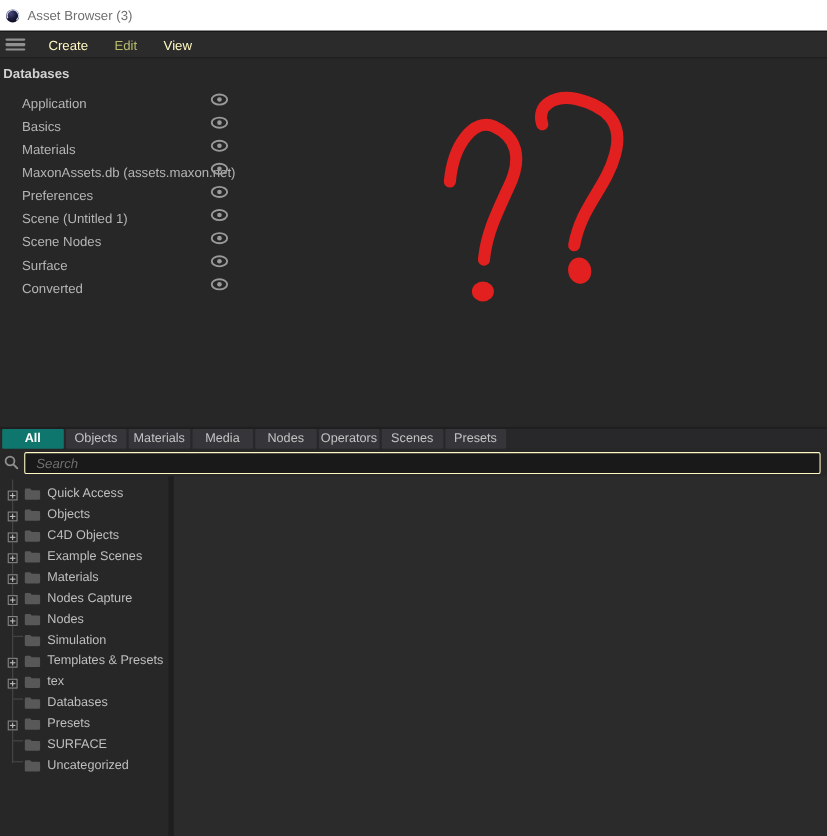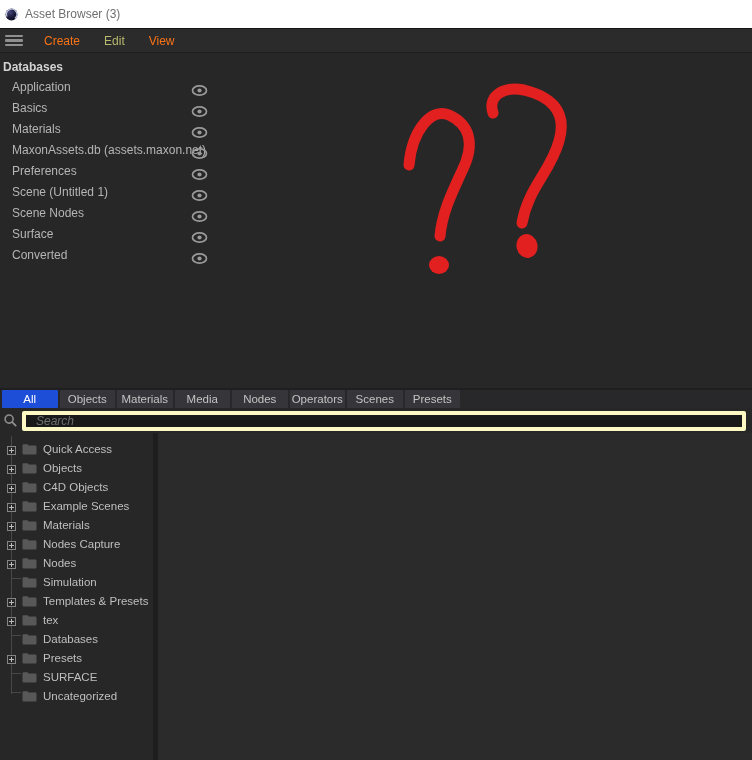--- a/index.html
+++ b/index.html
@@ -19,58 +19,58 @@
   .titlebar .title { margin-left:7px; font-size:12px; color:#6f6f6f; }
 
   
   .menubar {
     height:24px; background:#2b2b2b; border-top:1px solid #161616;
     display:flex; align-items:center;
   }
   .hamburger { width:18px; height:12px; margin:0 9px 0 5px;
     display:flex; flex-direction:column; justify-content:space-between; cursor:pointer; }
   .hamburger span { display:block; height:2.4px; background:#909090; border-radius:1px; }
-  .menu-item { font-size:12px; color:#f97316; padding:4px 12px; cursor:default; }
+  .menu-item { font-size:12px; color:#fef9c3; padding:4px 12px; cursor:default; }
   .menu-item.accent { color:#b9b96e; }
 
   
   .top-area {
     height:338px; background:#272727; position:relative;
     border-top:1px solid #1f1f1f; border-bottom:2px solid #1f1f1f;
   }
   .db-header { font-size:12px; font-weight:bold; color:#d2d2d2; padding:7px 6px 6px 3px; }
   .db-row {
     height:21px; width:218px; position:relative;
-    display:flex; align-items:flex-start; padding-left:12px;
+    display:flex; align-items:flex-end; padding-left:20px;
   }
   .db-row .db-label { font-size:12px; color:#b5b5b5; }
   .db-row .eye { position:absolute; left:191px; top:4px; width:17px; height:13px; cursor:pointer; }
 
   .qm-svg { position:absolute; left:385px; top:24px; width:200px; height:220px; pointer-events:none; }
 
   
   .tab-row {
     height:18px; background:#28282a; display:flex; padding-left:2px;
   }
   .tab {
     width:55.5px; margin-right:2px; flex:none;
     background:#35353a; color:#c3c3c3; font-size:11.5px;
     display:flex; align-items:center; justify-content:center;
     cursor:pointer; border-radius:1px;
   }
-  .tab.selected { background:#1d4ed8; color:#ffffff; }
+  .tab.selected { background:#0f766e; color:#ffffff;font-weight:bold; }
 
   
   .search-row {
     height:25px; background:#272727; display:flex; align-items:center;
   }
   .search-row .mag { width:15px; height:15px; margin:0 4px 0 3px; flex:none; }
   .search-input {
     flex:1; height:20px; margin-right:6px;
-    background:#191919; border:4px solid #fef9c3; border-radius:2px;
+    background:#191919; border:1px solid #fef9c3; border-radius:2px;
     color:#b9b9b9; font-size:12px; font-style:italic; padding:0 10px;
     outline:none; font-family:"Liberation Sans", sans-serif;
   }
   .search-input::placeholder { color:#6f6f6f; font-style:italic; }
 
   
   .main { height:333px; display:flex; }
   .tree-panel { width:153px; background:#272727; padding-top:3px; position:relative; }
   .v-divider { width:5px; background:#1e1e1e; flex:none; cursor:col-resize; }
   .content-area { flex:1; background:#2b2b2b; }

